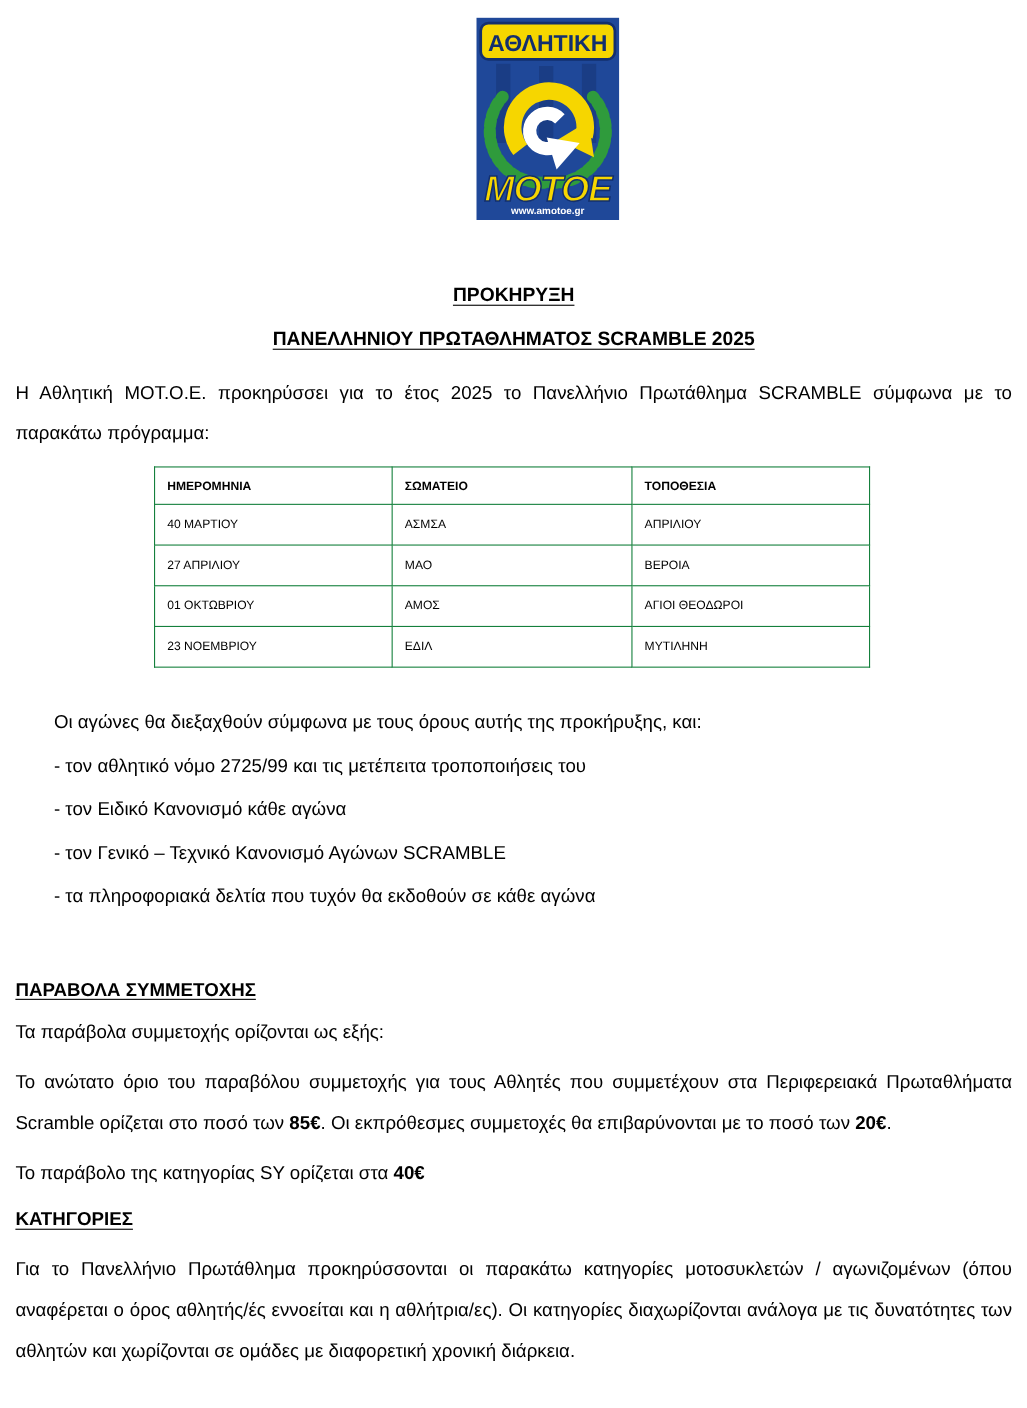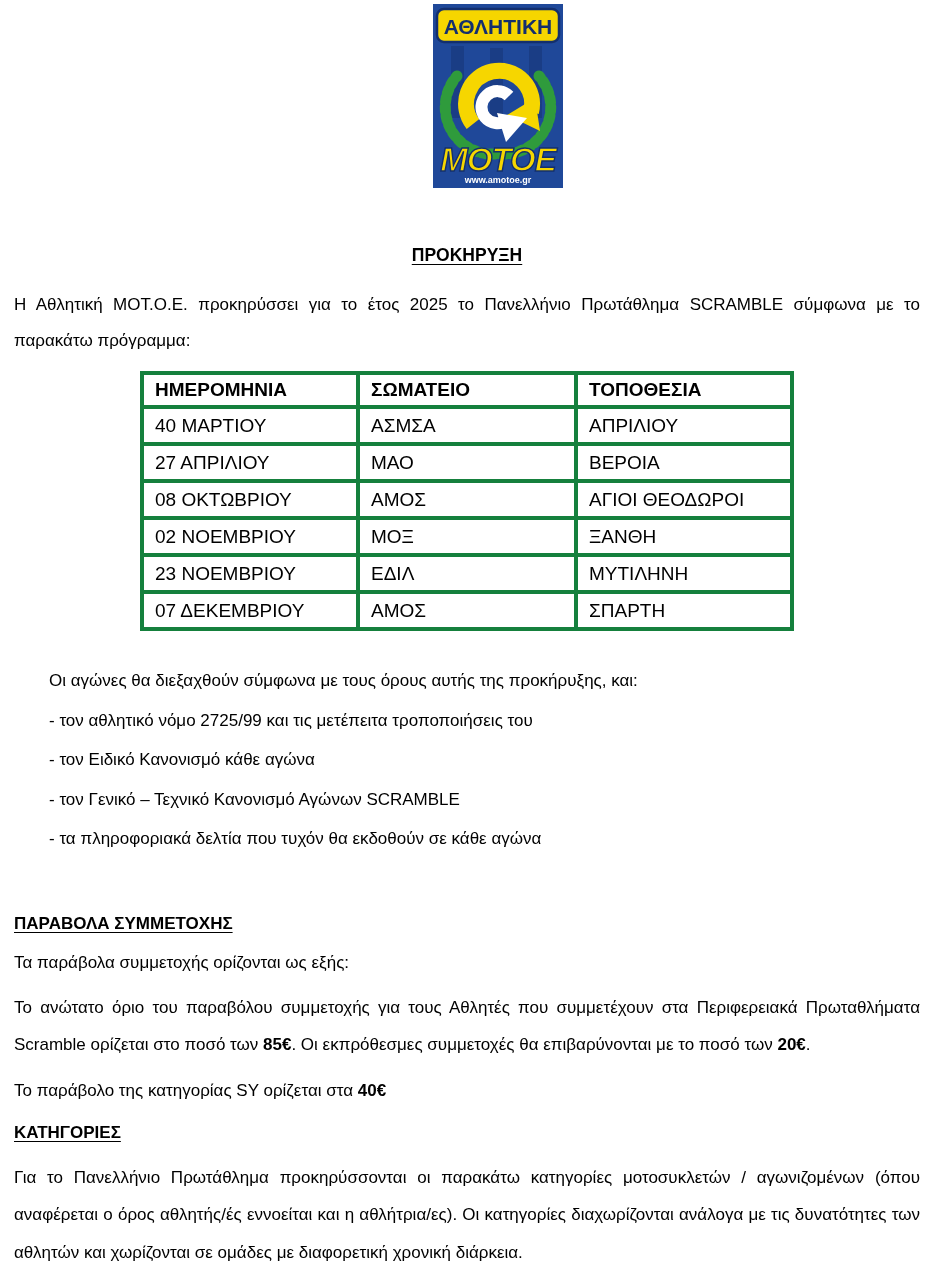--- a/index.html
+++ b/index.html
@@ -13,21 +13,21 @@
   }
   .page {
     width: 934px;
     height: 1280px;
     padding: 0 14px;
     position: relative;
   }
   
   .logo-wrap {
     width: 126px;
-    margin: 4px auto 0 auto;
+    margin: 16px auto 0 auto;
     padding-left: 29px;
   }
   
   .doc-title {
     margin-top: 52px;
     text-align: center;
     font-size: 17.5px;
     font-weight: bold;
     line-height: 22px;
   }
@@ -50,22 +50,22 @@
     text-align: justify;
   }
   
   table.schedule {
     border-collapse: collapse;
     margin: 12px 0 0 126px;
     width: 650px;
     table-layout: fixed;
   }
   table.schedule th, table.schedule td {
-    border: 4px solid #15803d;
-    font-size: 19px;
+    border: 1px solid #15803d;
+    font-size: 11px;
     text-align: left;
     vertical-align: middle;
     padding: 0 0 0 11px;
   }
   table.schedule th { height: 34px; font-weight: bold; }
   table.schedule td { height: 37px; font-weight: normal; }
   
   .terms-block { margin-top: 30px; margin-left: 35px; }
   .terms-block p {
     font-size: 17px;
@@ -131,20 +131,23 @@
         <polygon points="64,109 94,114 73,138" fill="#ffffff"></polygon>
       </g>
 
       <text x="65" y="167" font-size="33" font-weight="900" font-style="italic" fill="#f6d600" stroke="#132f6e" stroke-width="1.4" text-anchor="middle" letter-spacing="-1" font-family="Liberation Sans, DejaVu Sans, sans-serif">MOTOE</text>
       <text x="65" y="178.5" font-size="9" font-weight="bold" fill="#ffffff" text-anchor="middle" font-family="Liberation Sans, DejaVu Sans, sans-serif">www.amotoe.gr</text>
     </svg>
   </div>
 
   <div class="doc-title">
     <span>ΠΡΟΚΗΡΥΞΗ</span>
+  </div>
+  <div class="doc-subtitle">
+    <span>ΠΑΝΕΛΛΗΝΙΟΥ ΠΡΩΤΑΘΛΗΜΑΤΟΣ SCRAMBLE 2025</span>
   </div>
 
   <p class="intro">Η Αθλητική ΜΟΤ.Ο.Ε. προκηρύσσει για το έτος 2025 το Πανελλήνιο Πρωτάθλημα SCRAMBLE σύμφωνα με το παρακάτω πρόγραμμα:</p>
 
   <table class="schedule">
     <colgroup>
       <col style="width:216px">
         <col style="width:218px">
         <col style="width:216px">
     </colgroup>
@@ -160,38 +163,28 @@
         <td>40 ΜΑΡΤΙΟΥ</td>
         <td>ΑΣΜΣΑ</td>
         <td>ΑΠΡΙΛΙΟΥ</td>
       </tr>
       <tr>
         <td>27 ΑΠΡΙΛΙΟΥ</td>
         <td>ΜΑΟ</td>
         <td>ΒΕΡΟΙΑ</td>
       </tr>
       <tr>
-        <td>08 ΟΚΤΩΒΡΙΟΥ</td>
+        <td>01 ΟΚΤΩΒΡΙΟΥ</td>
         <td>ΑΜΟΣ</td>
         <td>ΑΓΙΟΙ ΘΕΟΔΩΡΟΙ</td>
-      </tr>
-      <tr>
-        <td>02 ΝΟΕΜΒΡΙΟΥ</td>
-        <td>ΜΟΞ</td>
-        <td>ΞΑΝΘΗ</td>
       </tr>
       <tr>
         <td>23 ΝΟΕΜΒΡΙΟΥ</td>
         <td>ΕΔΙΛ</td>
         <td>ΜΥΤΙΛΗΝΗ</td>
-      </tr>
-      <tr>
-        <td>07 ΔΕΚΕΜΒΡΙΟΥ</td>
-        <td>ΑΜΟΣ</td>
-        <td>ΣΠΑΡΤΗ</td>
       </tr>
     </tbody>
   </table>
 
   <div class="terms-block">
     <p>Οι αγώνες θα διεξαχθούν σύμφωνα με τους όρους αυτής της προκήρυξης, και:</p>
     <p>- τον αθλητικό νόμο 2725/99 και τις μετέπειτα τροποποιήσεις του</p>
     <p>- τον Ειδικό Κανονισμό κάθε αγώνα</p>
     <p>- τον Γενικό – Τεχνικό Κανονισμό Αγώνων SCRAMBLE</p>
     <p>- τα πληροφοριακά δελτία που τυχόν θα εκδοθούν σε κάθε αγώνα</p>

